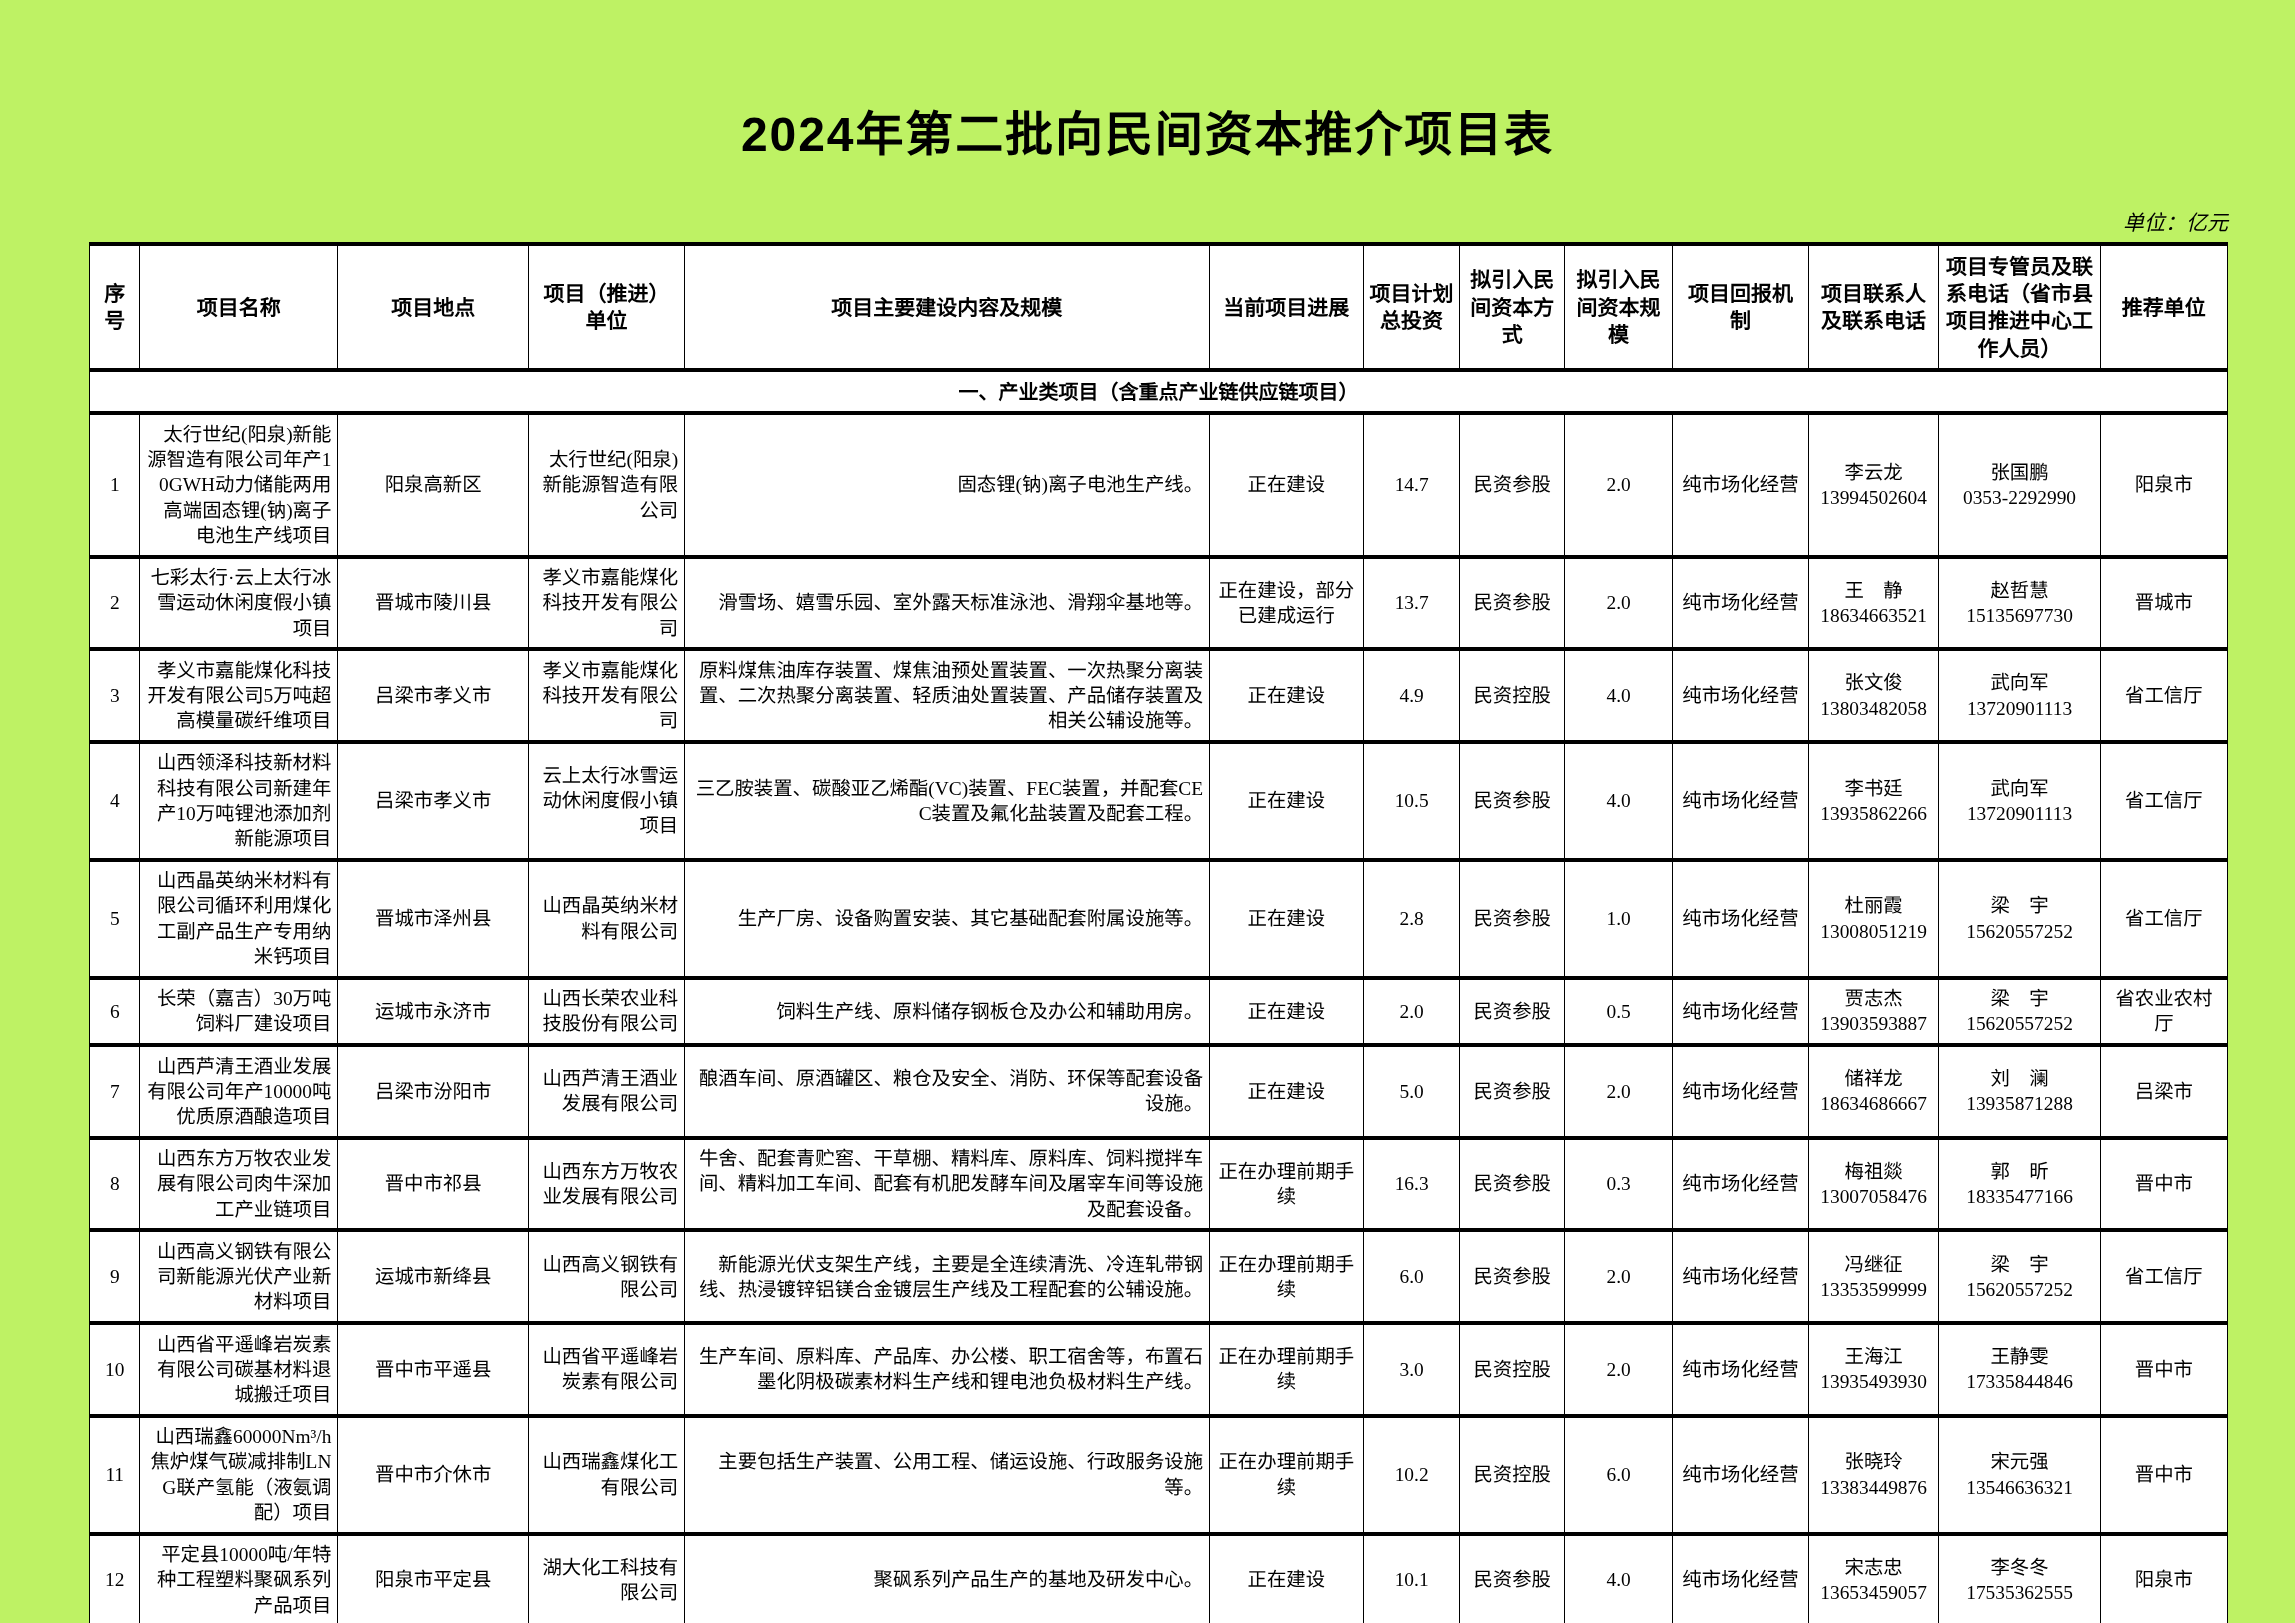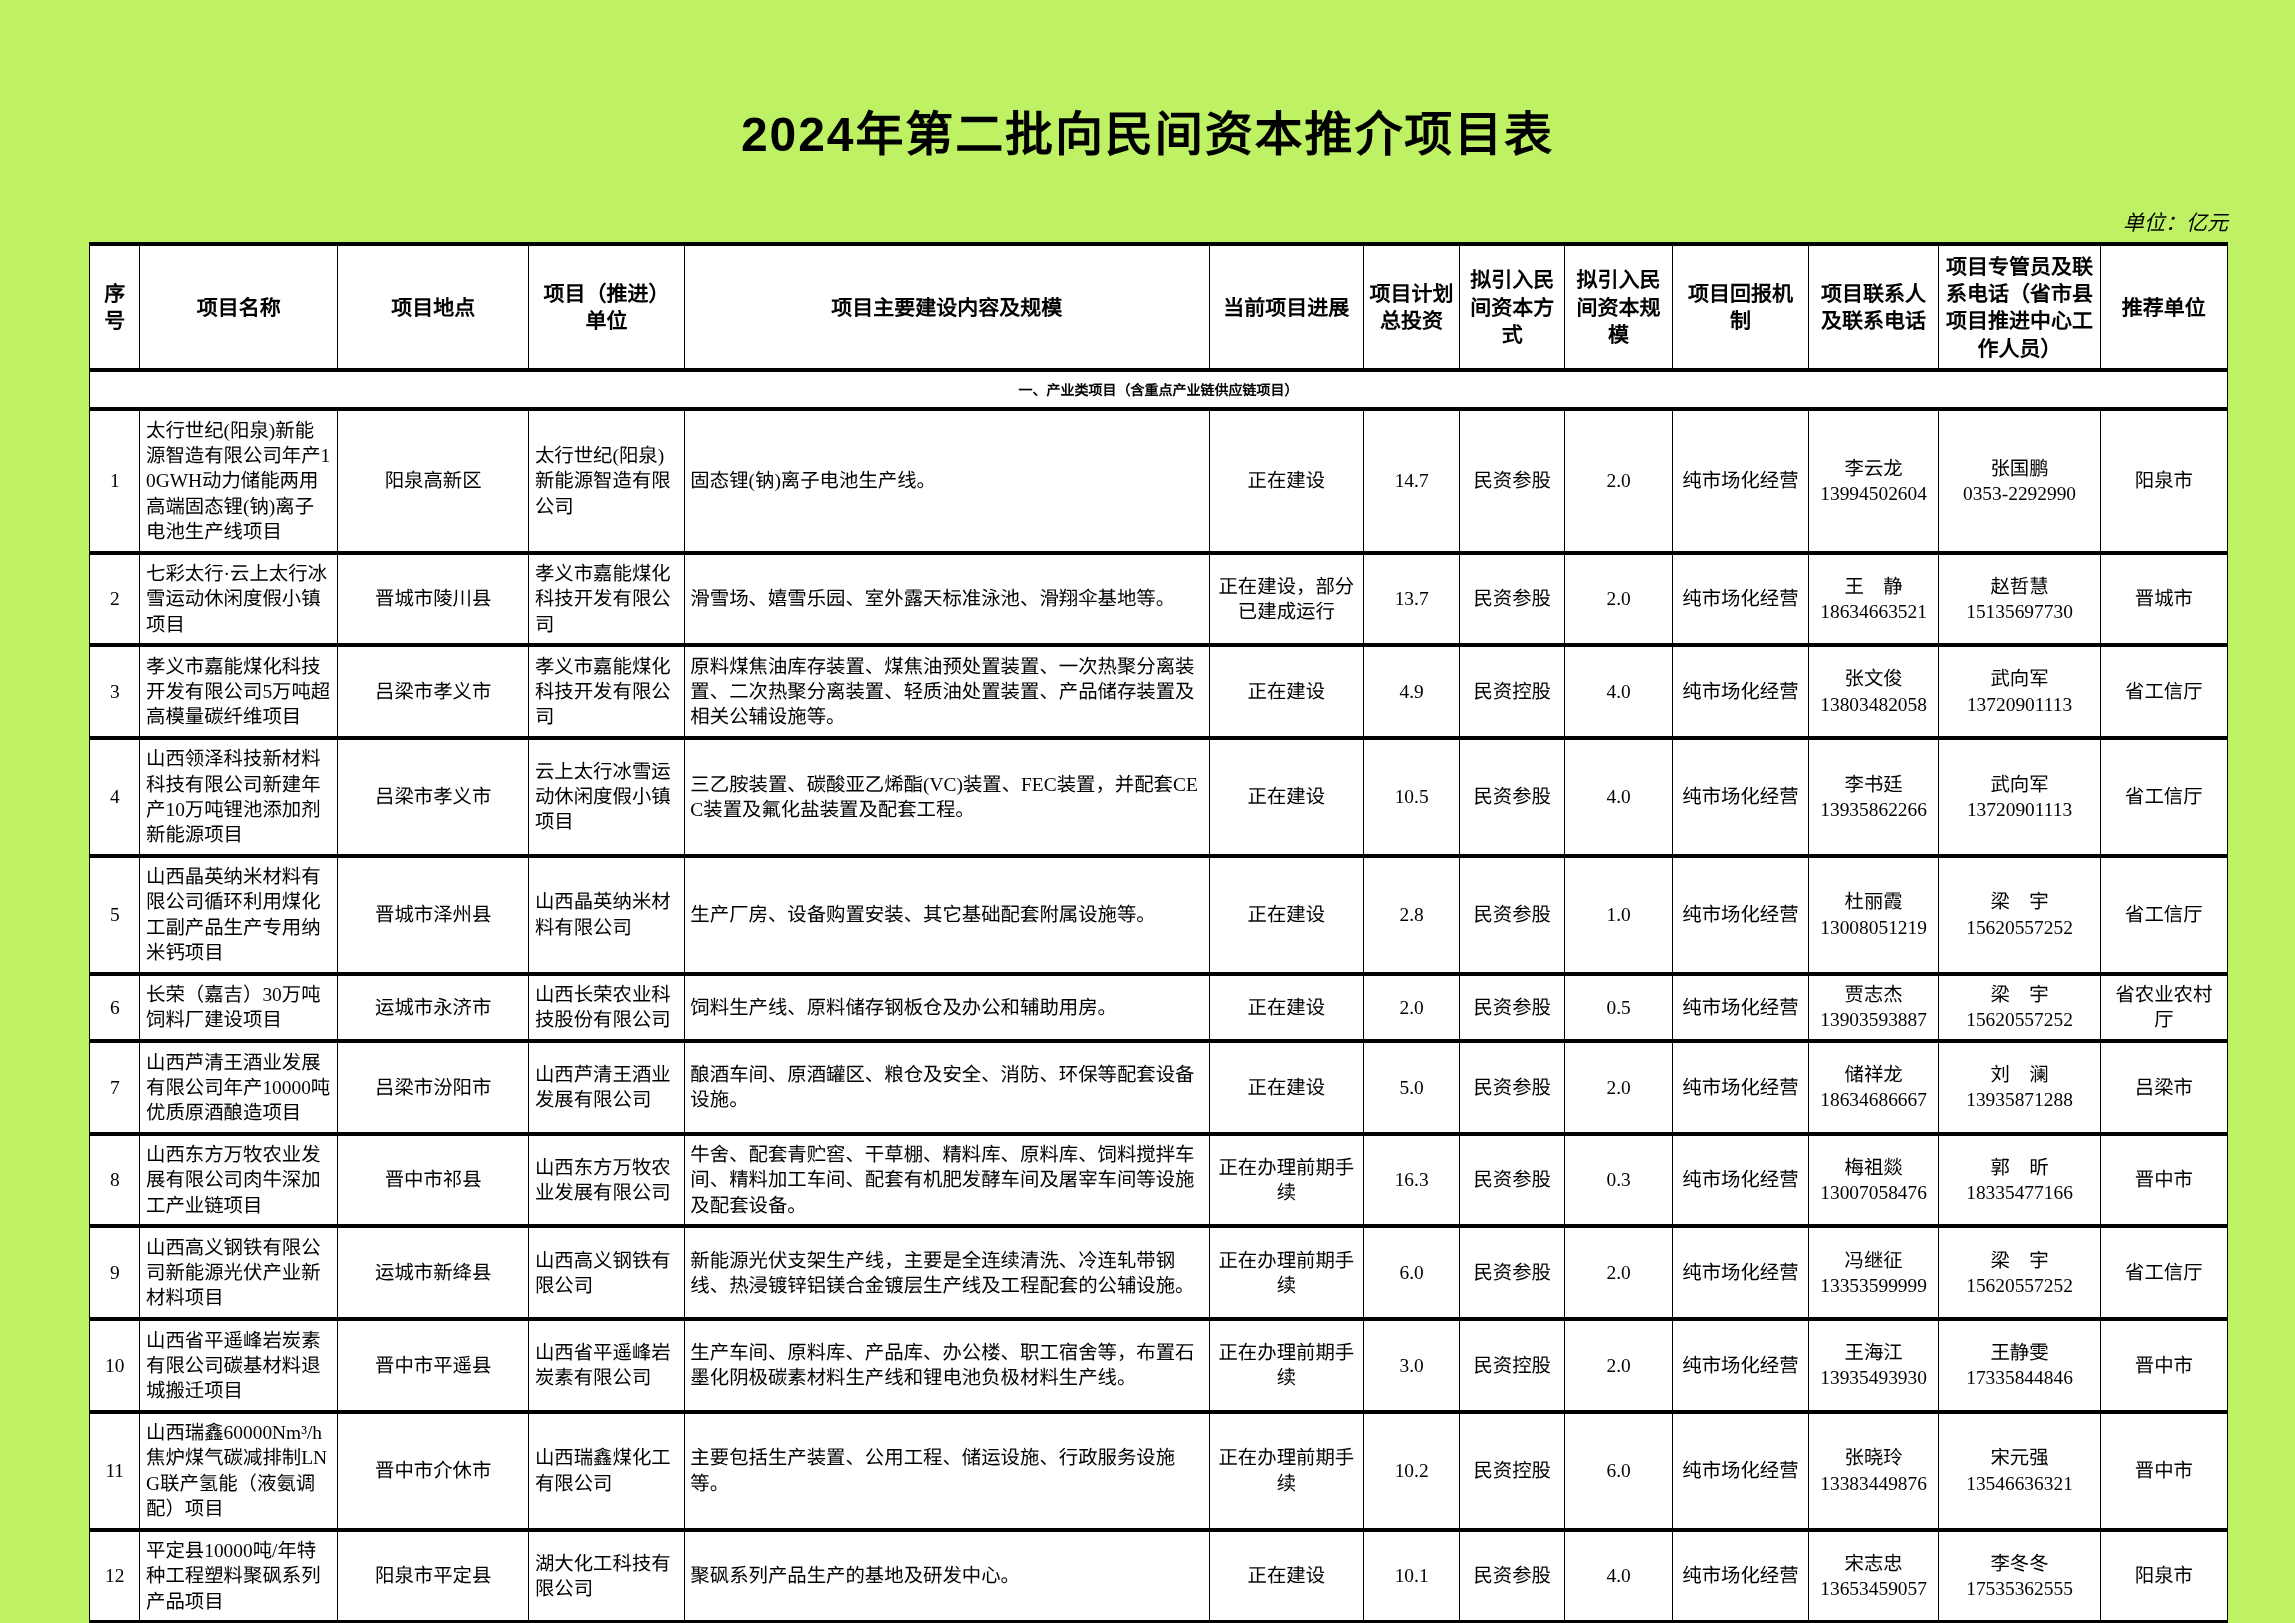--- a/index.html
+++ b/index.html
@@ -59,25 +59,25 @@
     height:109px;
     text-align:center;
     line-height:1.3;
   }
   td{
     font-size:19.4px;
     line-height:1.3;
     height:65px;
     text-align:center;
   }
-  td.left{text-align:left;}
+  td.left{text-align:right;}
   tr.section-row td{
     font-family:"Liberation Sans","DejaVu Sans",sans-serif;
     font-weight:bold;
-    font-size:14px;
+    font-size:20px;
     height:39px;
     text-align:center;
   }
   .contact-line{white-space:nowrap;}
 </style>
 </head>
 <body>
 
 <div class="page">
 

